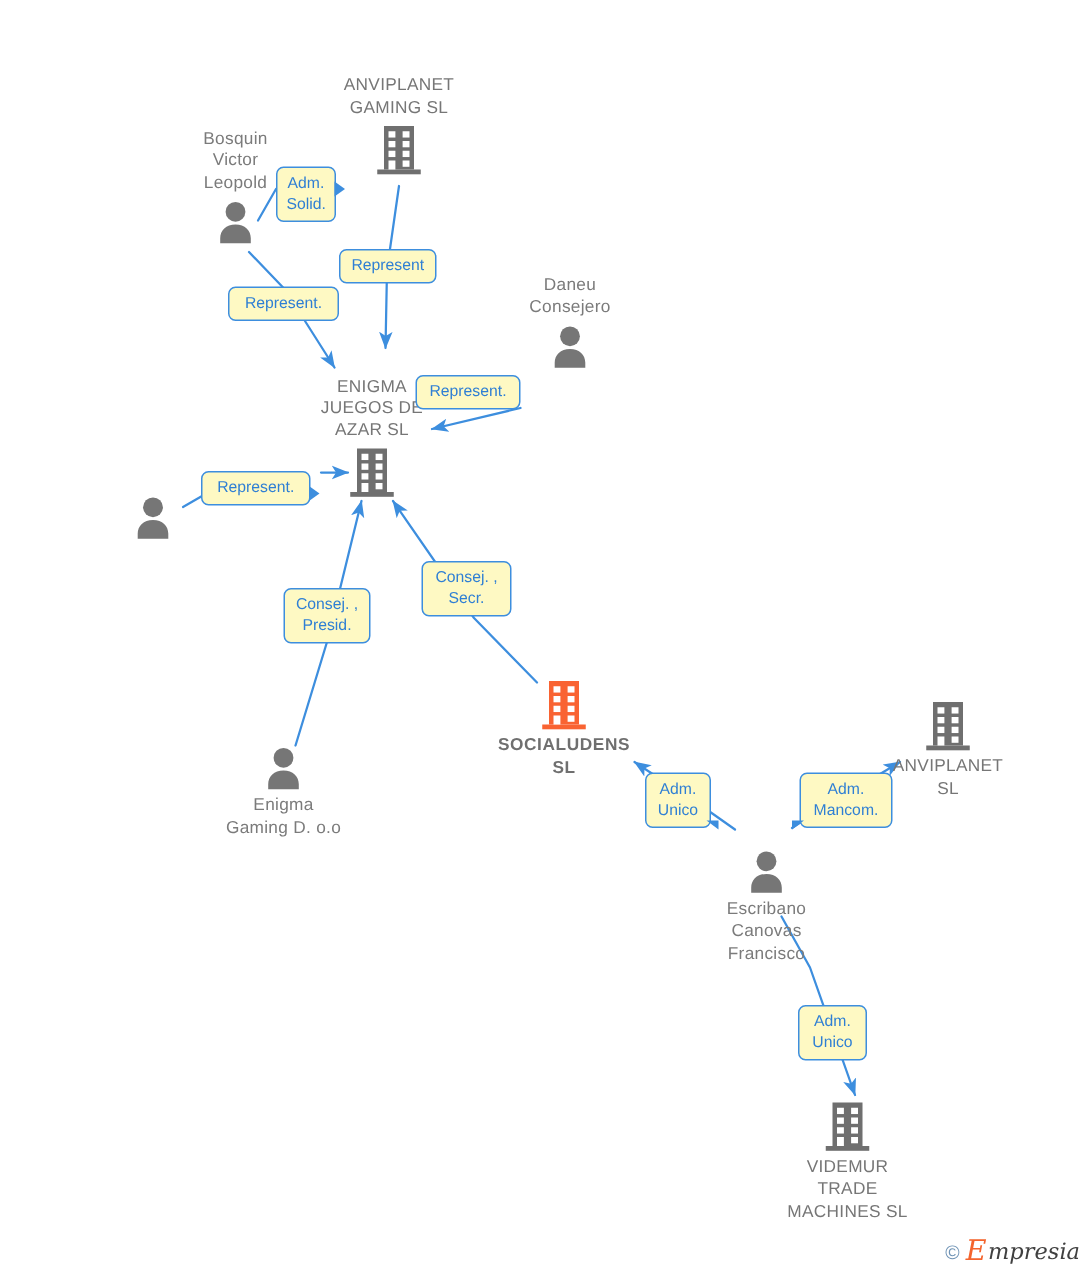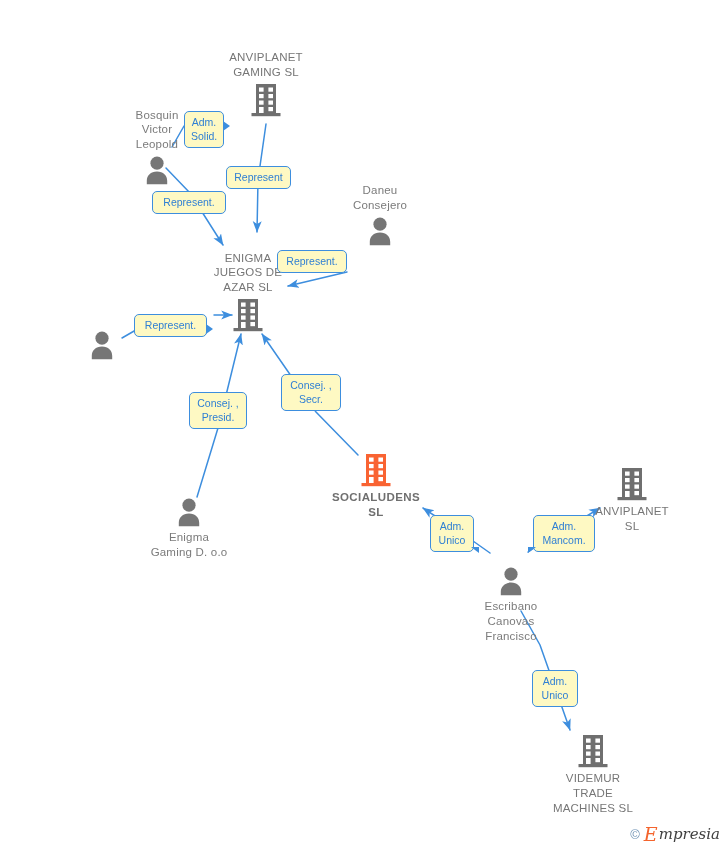--- a/index.html
+++ b/index.html
@@ -168,21 +168,21 @@
             <rect x="8" y="4.5" width="4.6" height="4.2" fill="#ffffff"></rect>
             <rect x="17.4" y="4.5" width="4.6" height="4.2" fill="#ffffff"></rect>
             <rect x="8" y="11" width="4.6" height="4.2" fill="#ffffff"></rect>
             <rect x="17.4" y="11" width="4.6" height="4.2" fill="#ffffff"></rect>
             <rect x="8" y="17.5" width="4.6" height="4.2" fill="#ffffff"></rect>
             <rect x="17.4" y="17.5" width="4.6" height="4.2" fill="#ffffff"></rect>
             <rect x="8" y="24" width="4.6" height="6" fill="#ffffff"></rect>
             <rect x="17.4" y="24" width="4.6" height="4.2" fill="#ffffff"></rect>
           </svg></span>
       </div>
-      <div class="node person label-top" style="left: 157px; top: auto; bottom: 665px;">
+      <div class="node person label-top" style="left: 157px; top: auto; bottom: 687px;">
         <span class="label">Bosquin
 Victor
 Leopold</span>
         <span class="glyph"><svg width="30" height="30" viewBox="0 0 30 30" xmlns="http://www.w3.org/2000/svg">
             <circle cx="15" cy="8.2" r="6.6" fill="#767676"></circle>
             <path d="M15 16.6c-6.3 0-10.2 4-10.2 9.2v3.4h20.4v-3.4c0-5.2-3.9-9.2-10.2-9.2z" fill="#767676"></path>
           </svg></span>
       </div>
       <div class="node person label-top" style="left: 380px; top: auto; bottom: 604px;">
         <span class="label">Daneu
@@ -257,21 +257,21 @@
       </div>
       <div class="node person label-bottom" style="left: 511px; top: 566px;">
         <span class="glyph"><svg width="30" height="30" viewBox="0 0 30 30" xmlns="http://www.w3.org/2000/svg">
             <circle cx="15" cy="8.2" r="6.6" fill="#767676"></circle>
             <path d="M15 16.6c-6.3 0-10.2 4-10.2 9.2v3.4h20.4v-3.4c0-5.2-3.9-9.2-10.2-9.2z" fill="#767676"></path>
           </svg></span>
         <span class="label">Escribano
 Canovas
 Francisco</span>
       </div>
-      <div class="node company label-bottom" style="left: 593px; top: 734px;">
+      <div class="node company label-bottom" style="left: 565px; top: 734px;">
         <span class="glyph"><svg width="30" height="34" viewBox="0 0 30 34" xmlns="http://www.w3.org/2000/svg">
             <rect x="5" y="1" width="20" height="29" fill="#6f6f6f"></rect>
             <rect x="0.5" y="30" width="29" height="3.2" fill="#6f6f6f"></rect>
             <rect x="8" y="4.5" width="4.6" height="4.2" fill="#ffffff"></rect>
             <rect x="17.4" y="4.5" width="4.6" height="4.2" fill="#ffffff"></rect>
             <rect x="8" y="11" width="4.6" height="4.2" fill="#ffffff"></rect>
             <rect x="17.4" y="11" width="4.6" height="4.2" fill="#ffffff"></rect>
             <rect x="8" y="17.5" width="4.6" height="4.2" fill="#ffffff"></rect>
             <rect x="17.4" y="17.5" width="4.6" height="4.2" fill="#ffffff"></rect>
             <rect x="8" y="24" width="4.6" height="6" fill="#ffffff"></rect>

